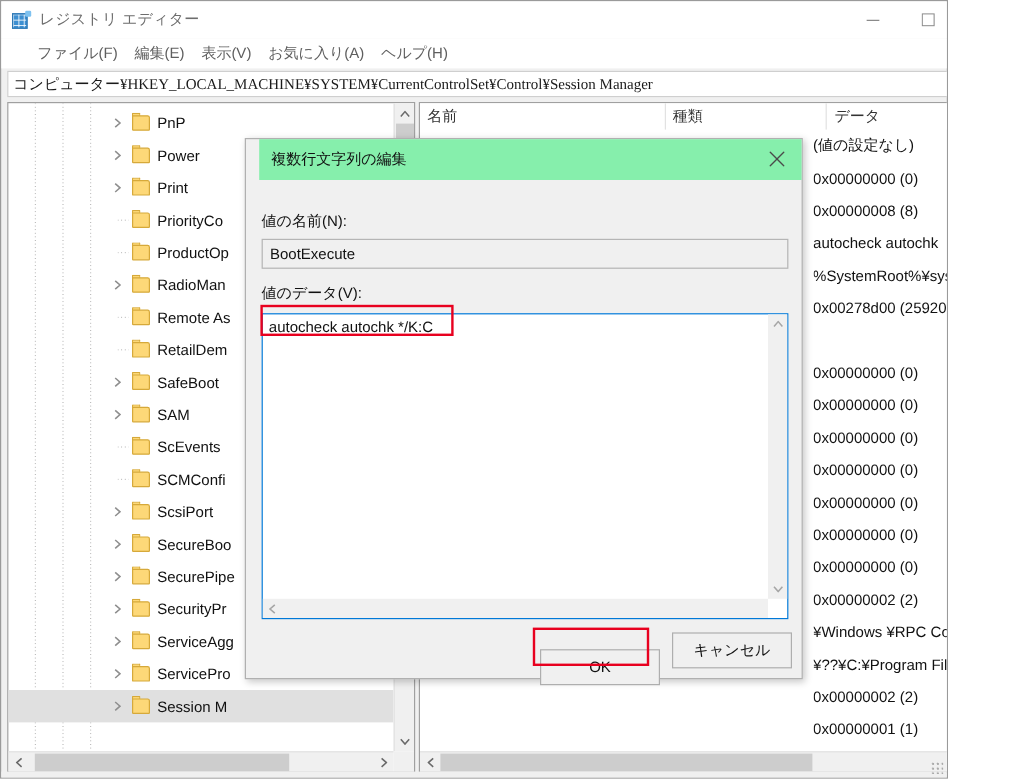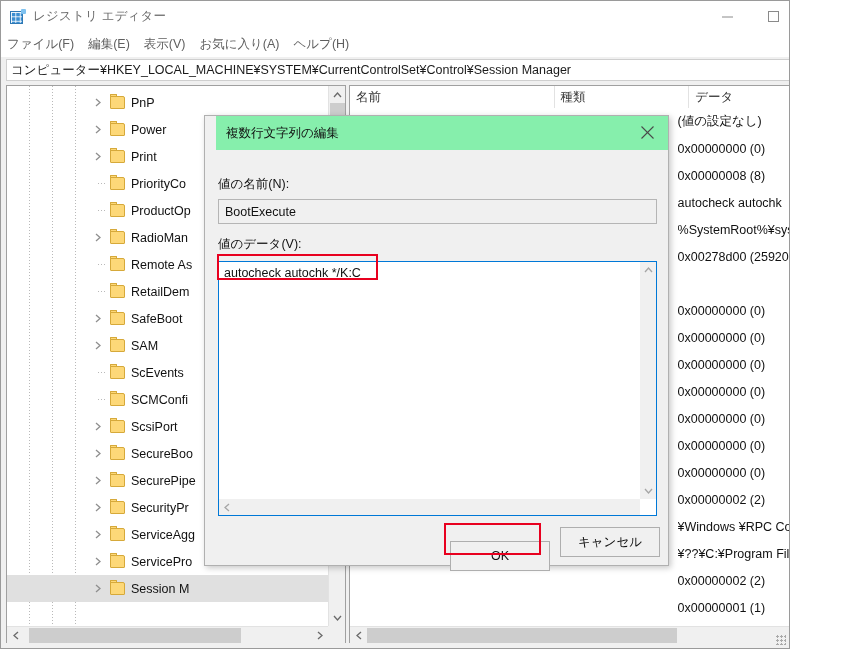--- a/index.html
+++ b/index.html
@@ -52,32 +52,32 @@
   .win-btn {
     width: 46px; height: 31px; display: flex; align-items: center;
     justify-content: center; color: #8a8a8a;
   }
   .win-btn svg { display: block; }
 
   
   .menubar {
     position: absolute; left: 0; top: 31px; width: 841px; height: 25px;
     background: #ffffff; display: flex; align-items: center;
-    padding-left: 0;
+    padding-left: 24px;
   }
   .menu-item {
     font-size: 12.5px; color: #5f5f5f; padding: 3px 8px 4px 6px;
     white-space: nowrap;
   }
 
   
   .addressbar {
     position: absolute; left: 5px; top: 58px; width: 833px; height: 22px;
     background: #ffffff; border: 1px solid #cfcfcf;
-    display: flex; align-items: center;
+    display: flex; align-items: center; font-family: Liberation Serif, serif;
   }
   .addressbar .path {
     font-size: 12.5px; color: #1a1a1a; padding-left: 4px; white-space: nowrap;
   }
 
   
   .panes {
     position: absolute; left: 5px; top: 84px; width: 833px; height: 559px;
   }
 

